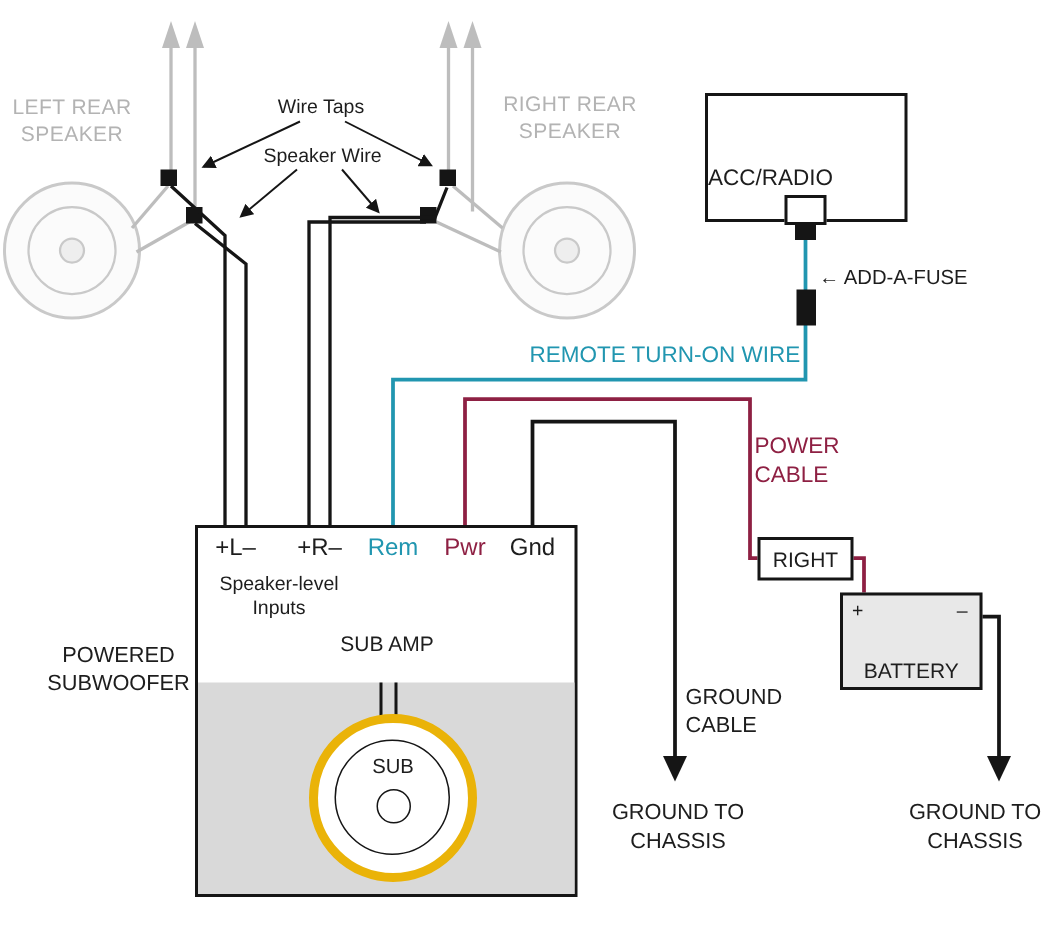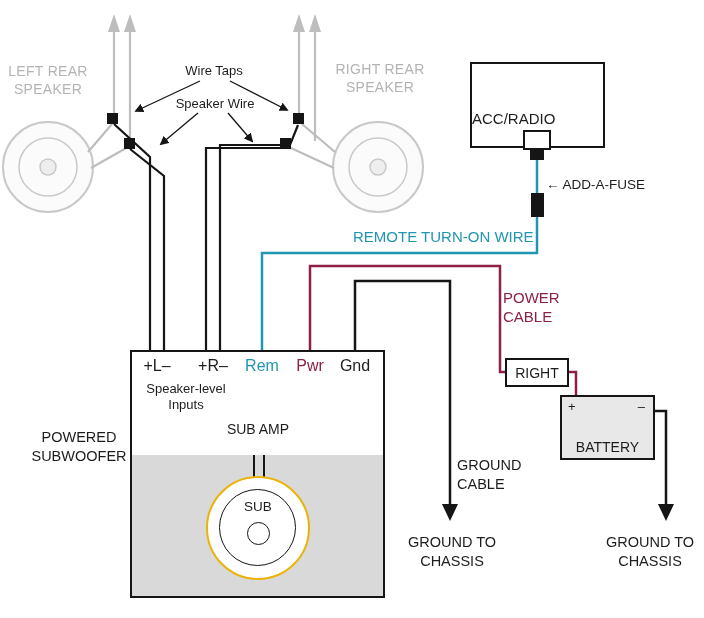--- a/index.html
+++ b/index.html
@@ -45,21 +45,21 @@
   .amp { left:130px; top:350px; width:255px; height:248px; }
   .amp-gray { position:absolute; left:0; right:0; top:103px; bottom:0; background:#d9d9d9; }
   .terminal { position:absolute; top:5px; font-size:16px; transform:translateX(-50%); white-space:nowrap; }
   .t1 { left:25px; }  .t2 { left:81px; }  .t3 { left:130px; } .t4 { left:178px; } .t5 { left:223px; }
   .amp-inputs { position:absolute; left:54px; top:29px; width:120px; transform:translateX(-50%);
                 text-align:center; white-space:pre-line; font-size:13px; line-height:16px; }
   .amp-name   { position:absolute; left:126px; top:69px; transform:translateX(-50%); font-size:14px; }
   .sub-wire-a { position:absolute; left:121px; top:103px; width:2px; height:24px; background:#151515; }
   .sub-wire-b { position:absolute; left:131px; top:103px; width:2px; height:24px; background:#151515; }
   .sub-outer  { position:absolute; left:74px; top:124px; width:100px; height:100px;
-                border:2px solid #eab308; border-radius:50%; background:#ffffff;text-decoration:underline; }
+                border:6px solid #eab308; border-radius:50%; background:#ffffff;text-decoration:underline; }
   .sub-inner  { position:absolute; left:11px; top:11px; width:75px; height:75px;
                 border:1.5px solid #151515; border-radius:50%; background:#ffffff; }
   .sub-center { position:absolute; left:39px; top:44px; width:21px; height:21px;
                 border:1.5px solid #151515; border-radius:50%; background:#ffffff; }
   .sub-label  { position:absolute; left:0; right:0; top:21px; text-align:center; font-size:13.5px; }
 </style>
 </head>
 <body>
 
 <div class="canvas">

